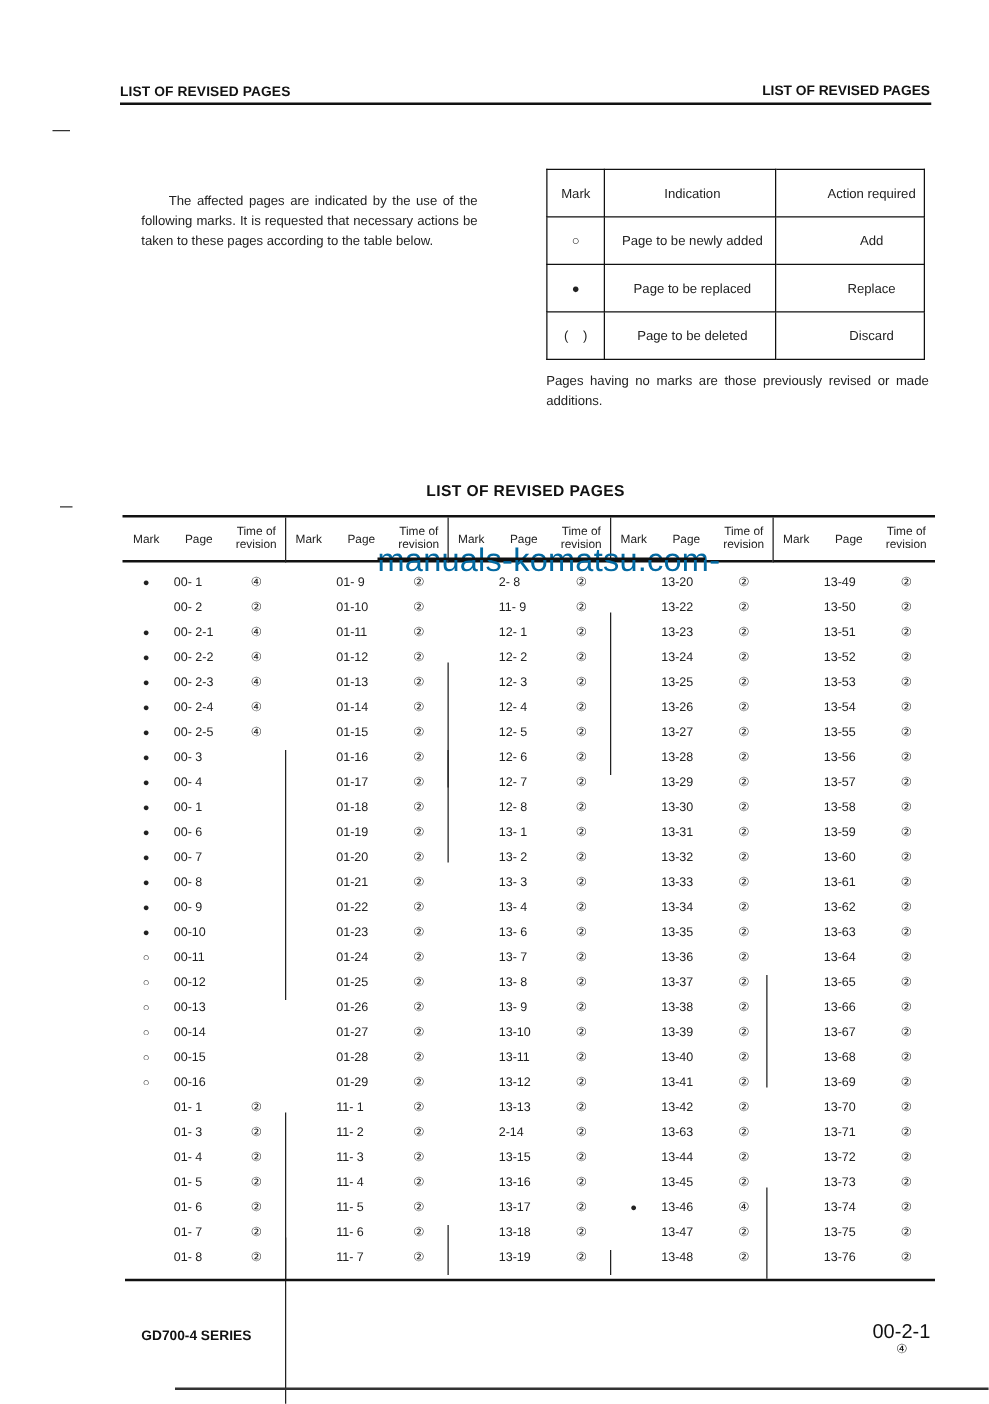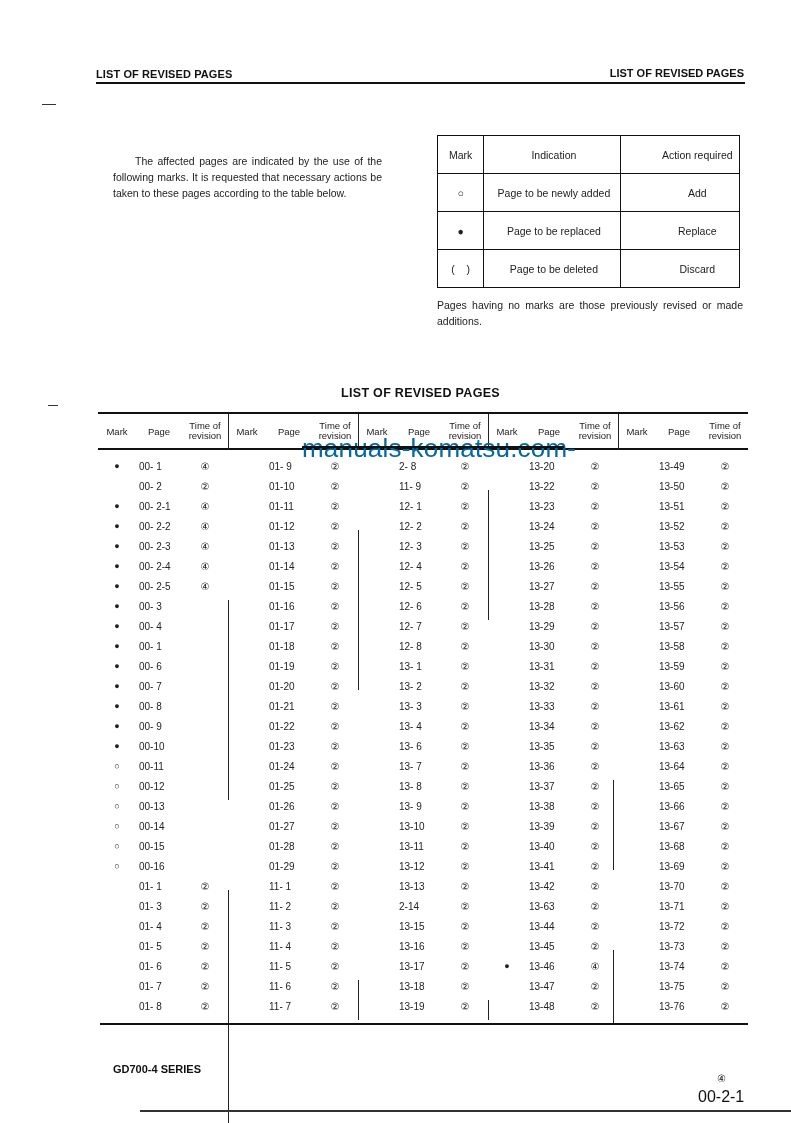--- a/index.html
+++ b/index.html
@@ -31,21 +31,21 @@
   .w-rev { width: 46px; text-align: center; }
   .rev-head { line-height: 10px; }
   .row { display: flex; height: 20px; align-items: center; font-size: 10px; color: #222; }
   .row .w-page { text-align: left; padding-left: 3px; box-sizing: border-box; white-space: pre; }
   .row .w-rev { font-size: 10px; }
   .row .w-mark { font-size: 9px; }
   .vline { position: absolute; width: 1px; background: #222; }
   .watermark { position: absolute; left: 302px; top: 433px; font-size: 26px; color: #0369a1; letter-spacing: 0.2px; text-align: center; }
   .wm-line { position: absolute; left: 302px; top: 446px; width: 262px; height: 1.5px; background: #111; }
   .footer-left { position: absolute; left: 113px; top: 1063px; font-weight: bold; font-size: 11px; }
-  .footer-right { position: absolute; left: 698px; top: 1088px; font-size: 16px; }
+  .footer-right { position: absolute; left: 698px; top: 1057px; font-size: 16px; }
   .footer-rev { position: absolute; left: 717px; top: 1073px; font-size: 10px; }
   .bottom-rule { position: absolute; left: 140px; top: 1110px; width: 651px; height: 2px; background: #333; }
   .margin-mark { position: absolute; height: 1px; background: #333; }
 </style>
 </head>
 <body>
 
 <div class="hdr-left">LIST OF REVISED PAGES</div>
 <div class="hdr-right">LIST OF REVISED PAGES</div>
 <div class="hdr-rule"></div>

